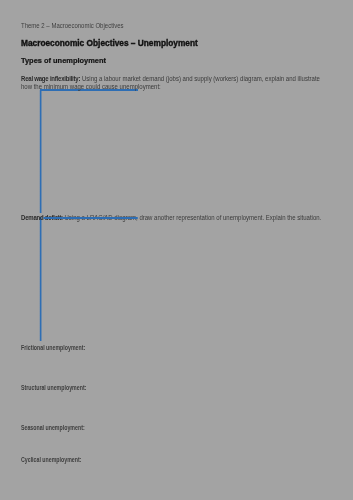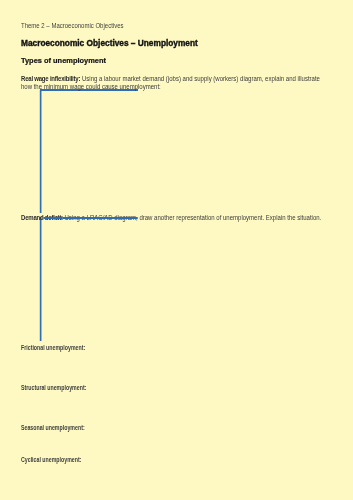--- a/index.html
+++ b/index.html
@@ -4,21 +4,21 @@
 <title>Theme 2 - Macroeconomic Objectives</title>
 <style>
   html, body { margin:0; padding:0; background:#ffffff; }
   body {
     width:353px; height:500px;
     font-family:"Liberation Sans", sans-serif;
     color:#3a3a3a;
     overflow:hidden;
     -webkit-font-smoothing:antialiased;
   }
-  .page { position:relative; width:353px; height:500px; background:#fef9c3;
+  .page { position:relative; width:353px; height:500px; background:#a3a3a3;
           filter:opacity(0.9999); }
 
   
   .tx { position:absolute; transform-origin:0 0; white-space:normal; }
 
   .breadcrumb{ left:21.3px; top:21.9px; font-size:6.45px; line-height:8px;
                transform:scaleX(0.933); color:#3f3f3f; }
 
   .title    { left:21.3px; top:38.1px; font-size:9.25px; line-height:11px;
               font-weight:bold; transform:scaleX(0.898); color:#111111;

